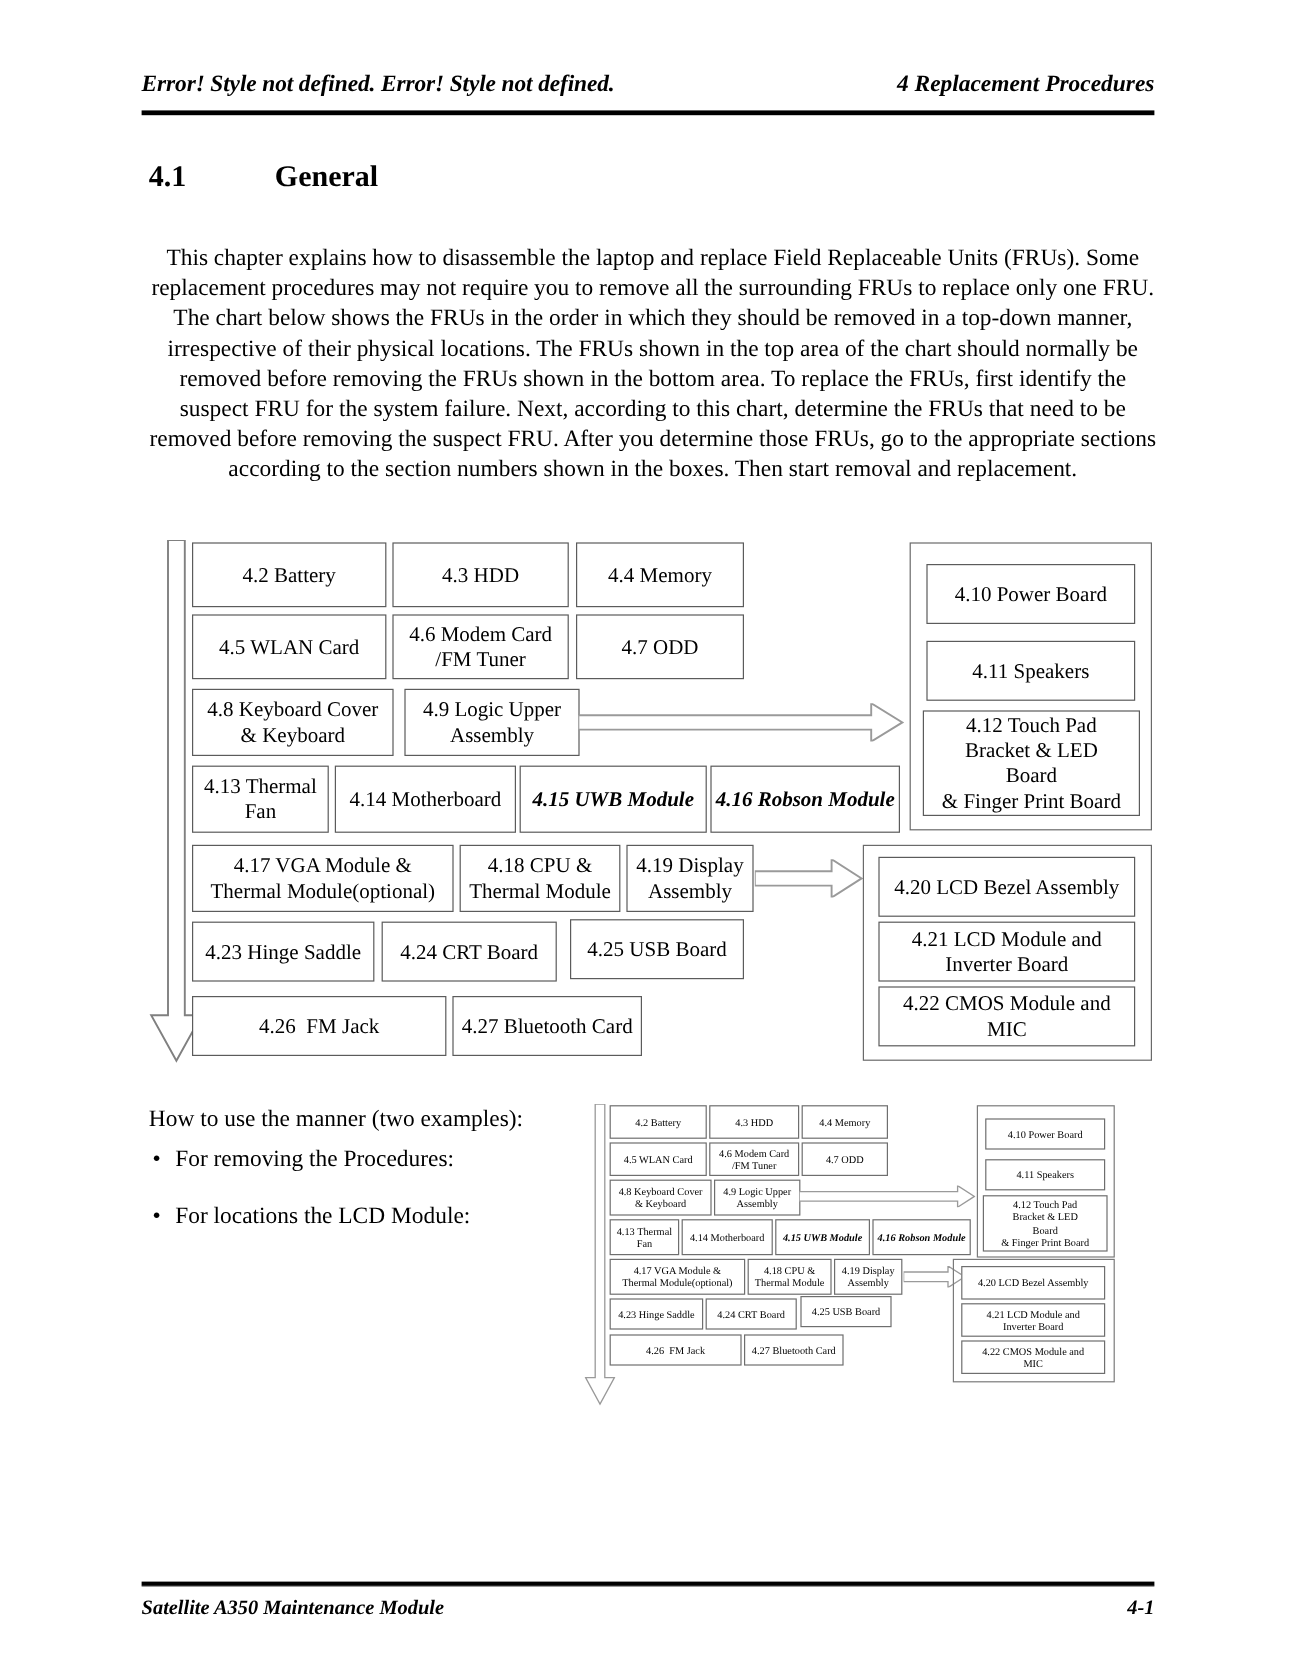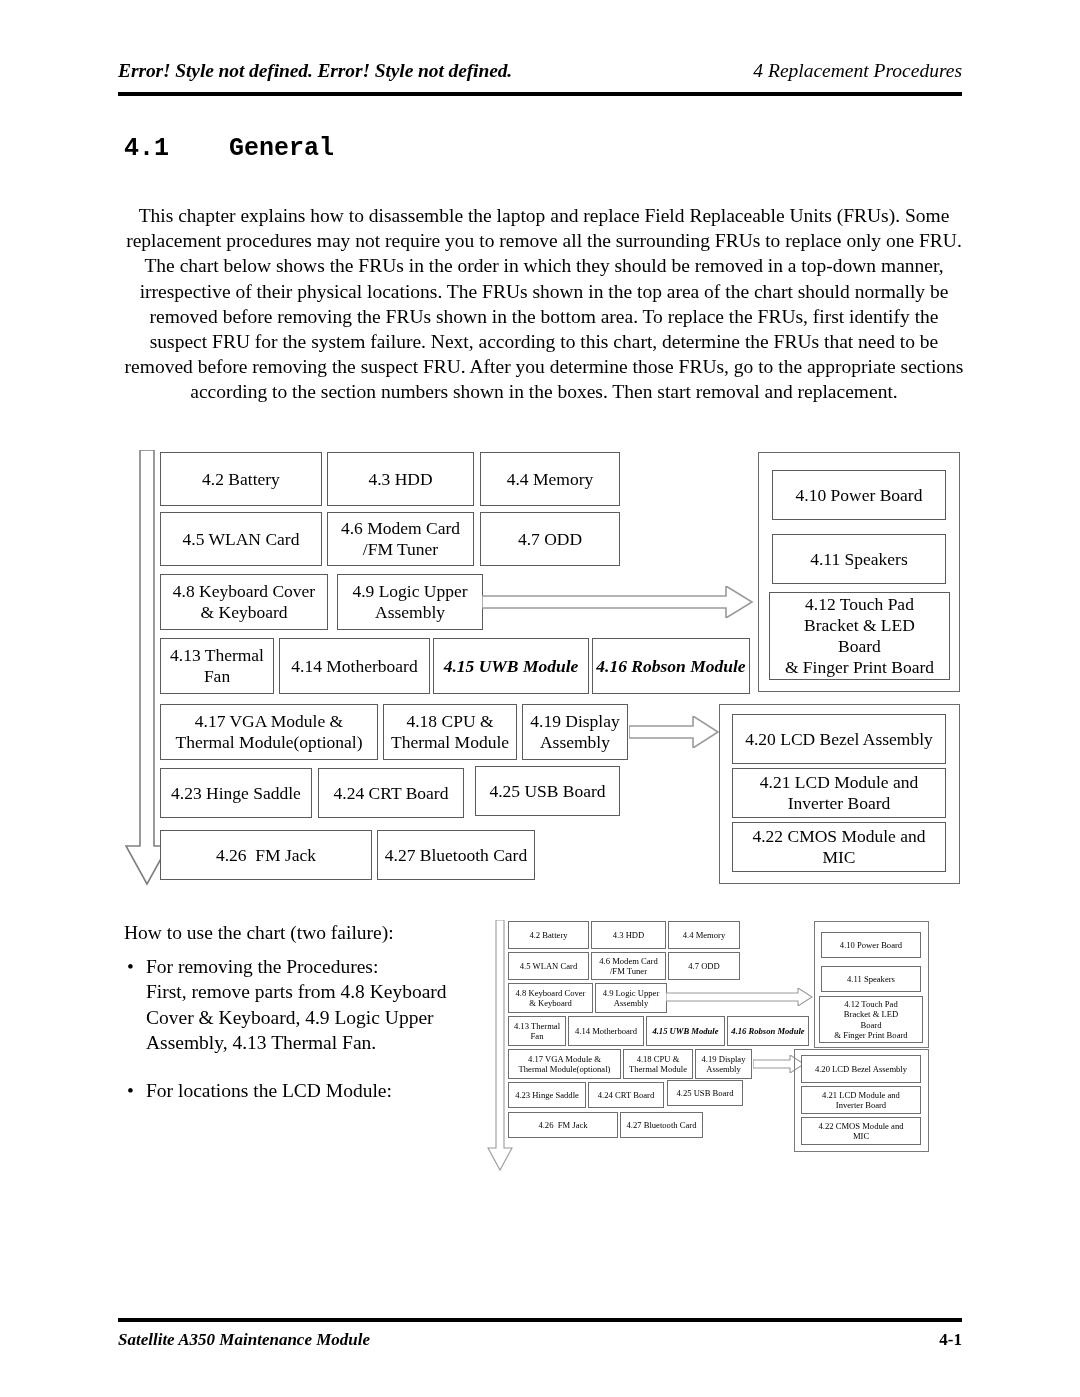--- a/index.html
+++ b/index.html
@@ -19,32 +19,32 @@
   }
   .runhead-left{
     position:absolute;left:0;top:0;
     font-style:italic;font-weight:bold;font-size:19.5px;
     font-family:"Liberation Serif","DejaVu Serif",serif;
     letter-spacing:-0.1px;
     white-space:nowrap;
   }
   .runhead-right{
     position:absolute;right:0;top:0;
-    font-style:italic;font-weight:normal;font-size:19.5px;
+    font-style:italic;font-weight:bold;font-size:19.5px;
     white-space:nowrap;
   }
   .runrule{
     position:absolute;left:118px;top:92px;width:844px;height:0;
     border-top:3px solid #000;border-bottom:1px solid #000;
   }
 
   
   .h1{
     position:absolute;left:124px;top:134px;
-    font-family:Liberation Mono, monospace;
+    font-family:Liberation Serif, serif;
     font-weight:bold;font-size:25px;
     white-space:nowrap;
   }
   .h1 .num{display:inline-block;width:105px;}
 
   
   .para{
     position:absolute;left:124px;top:203px;width:840px;
     font-size:19.5px;line-height:25.2px;text-align:center;
   }
@@ -109,21 +109,21 @@
   }
   .footer{
     position:absolute;left:118px;top:1330px;width:844px;height:26px;
   }
   .footer-left{
     position:absolute;left:0;top:0;
     font-style:italic;font-weight:bold;font-size:17px;white-space:nowrap;
   }
   .footer-right{
     position:absolute;right:0;top:0;
-    font-weight:bold;font-size:17px;white-space:nowrap;
+    font-style:italic;font-weight:bold;font-size:17px;white-space:nowrap;
   }
 </style>
 </head>
 <body>
 
 <div class="page">
 
   <div class="runhead">
     <span class="runhead-left">Error! Style not defined. Error! Style not defined.</span>
     <span class="runhead-right">4 Replacement Procedures</span>
@@ -194,26 +194,25 @@
 
     <div class="grp" style="left:595px;top:256px;width:241px;height:180px;"></div>
     <div class="bx" style="left:608px;top:266px;width:214px;height:50px;">4.20 LCD Bezel Assembly</div>
     <div class="bx" style="left:608px;top:320px;width:214px;height:50px;white-space:pre-line;">4.21 LCD Module and
 Inverter Board</div>
     <div class="bx" style="left:608px;top:374px;width:214px;height:50px;white-space:pre-line;">4.22 CMOS Module and
 MIC</div>
   </div>
 
   <div class="howto">
-    <div class="lead">How to use the chart (two failure):</div>
+    <div class="lead">How to use the manner (two examples):</div>
 
     <div class="bullrow">
       <span class="dot">•</span>
       <span class="b-title">For removing the Procedures:</span>
-      <span class="b-body">First, remove parts from 4.8 Keyboard Cover &amp; Keyboard, 4.9 Logic Upper Assembly, 4.13 Thermal Fan.</span>
     </div>
 
     <div class="gap"></div>
 
     <div class="bullrow">
       <span class="dot">•</span>
       <span class="b-title">For locations the LCD Module:</span>
     </div>
   </div>
 

